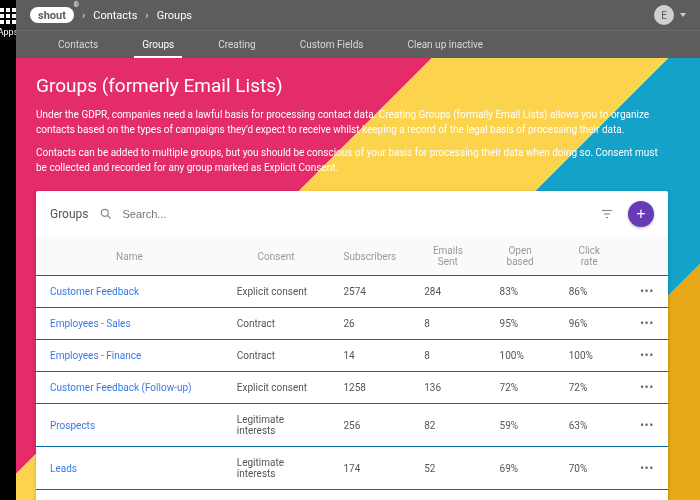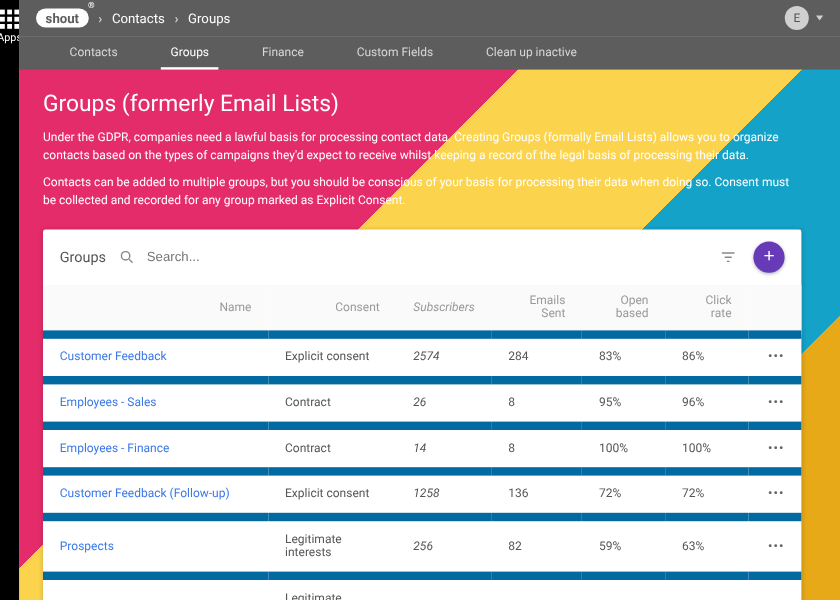--- a/index.html
+++ b/index.html
@@ -25,27 +25,27 @@
   .page-desc { color:#fff; font-size:10px; line-height:1.5; margin-bottom:8px; max-width:640px; }
   .card { background:#fff; border-radius:2px; box-shadow:0 1px 4px rgba(0,0,0,.2); margin-top:16px; }
   .card-hdr { display:flex; align-items:center; padding:10px 14px; gap:10px; }
   .card-hdr .ttl { font-size:12px; color:#555; }
   .search-icon, .filter-icon { width:14px; height:14px; color:#888; }
   .search-inp { border:none; outline:none; font-size:11px; color:#888; flex:0 0 auto; width:140px; }
   .card-hdr .spacer { flex:1; }
   .filter-btn { background:transparent; border:none; cursor:pointer; padding:4px; display:flex; }
   .fab { width:26px;height:26px;border-radius:50%;background:#673ab7;color:#fff;display:flex;align-items:center;justify-content:center;font-size:16px;border:none;cursor:pointer;box-shadow:0 1px 3px rgba(0,0,0,.3); }
   table { width:100%; border-collapse:collapse; font-size:10px; }
-  thead th { text-align:right; font-weight:400; color:#999; padding:8px 14px; background:#fafafa; }
-  tbody td { padding:10px 14px; border-top:7px solid #0369a1; color:#555; }
+  thead th { text-align:center; font-weight:400; color:#999; padding:8px 14px; background:#fafafa; }
+  tbody td { padding:10px 14px; border-top:1px solid #0369a1; color:#555; }
   tbody td.name a { color:#3b78e7; text-decoration:none; }
   .row-menu { text-align:right; font-weight:700; letter-spacing:1px; cursor:pointer; color:#666; }
   th:nth-child(1),td:nth-child(1){width:30%;}
   th:nth-child(2),td:nth-child(2){width:17%;}
-  th:nth-child(3),td:nth-child(3){width:12%;font-style:italic;}
+  th:nth-child(3),td:nth-child(3){width:12%;}
   th:nth-child(4),td:nth-child(4){width:12%;}
   th:nth-child(5),td:nth-child(5){width:11%;}
   th:nth-child(6),td:nth-child(6){width:11%;margin-top:48px;}
   th:nth-child(7),td:nth-child(7){width:7%;}
 </style>
 </head>
 <body>
 
 <div class="apps-rail">
   <div class="grid-icon">
@@ -72,21 +72,21 @@
     <span>Groups</span>
     <div class="avatar-wrap">
       <div class="avatar">E</div>
       <div class="drop"></div>
     </div>
   </div>
 
   <div class="subnav" id="subnav">
       <div class="tab">Contacts</div>
       <div class="tab active">Groups</div>
-      <div class="tab">Finance</div>
+      <div class="tab">Creating</div>
       <div class="tab">Custom Fields</div>
       <div class="tab">Clean up inactive</div>
     </div>
 
   <div class="content">
     <h1 class="page-title">Groups (formerly Email Lists)</h1>
     <p class="page-desc">Under the GDPR, companies need a lawful basis for processing contact data. Creating Groups (formally Email Lists) allows you to organize contacts based on the types of campaigns they'd expect to receive whilst keeping a record of the legal basis of processing their data.</p>
     <p class="page-desc">Contacts can be added to multiple groups, but you should be conscious of your basis for processing their data when doing so. Consent must be collected and recorded for any group marked as Explicit Consent.</p>
 
     <div class="card">

